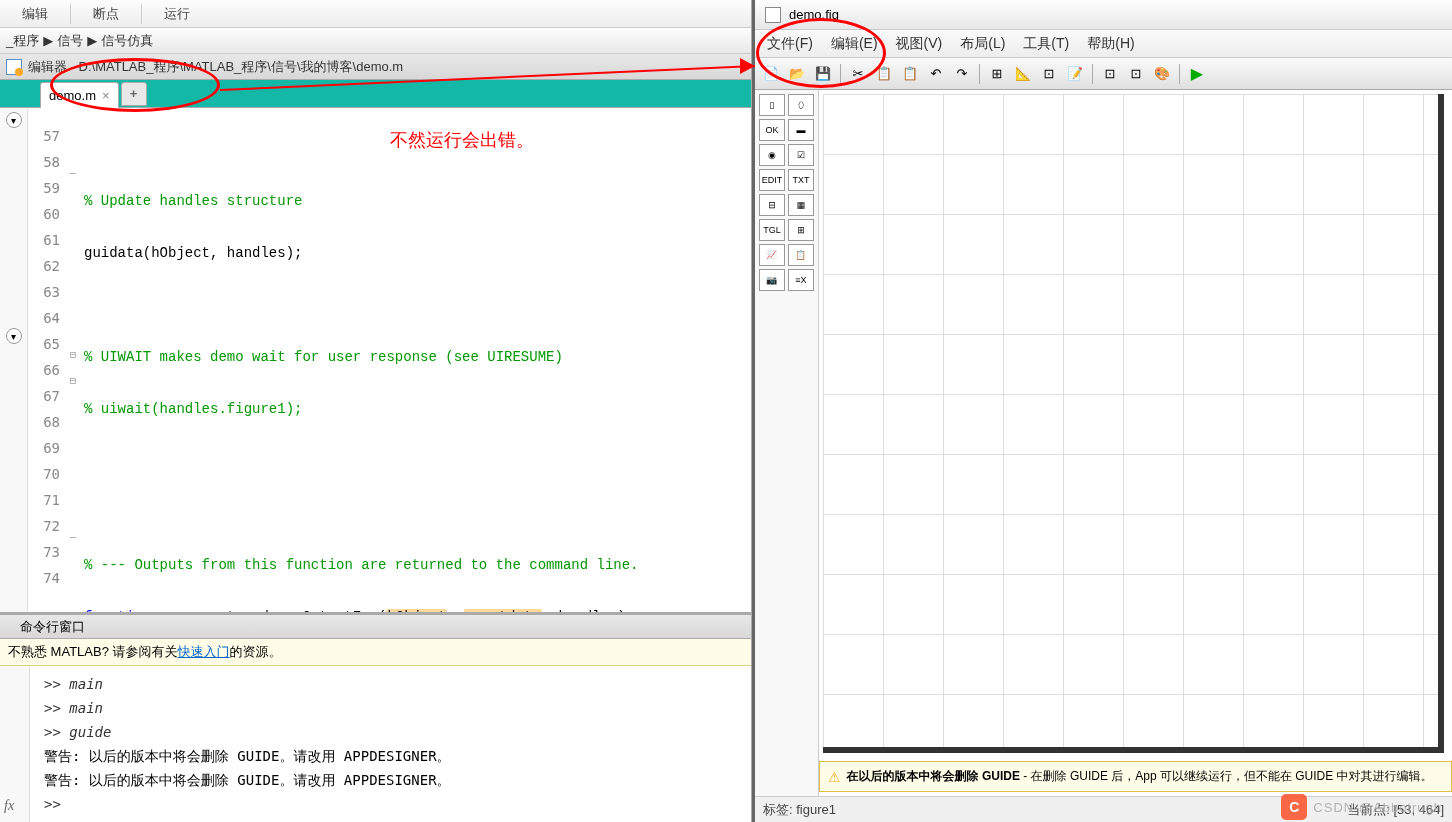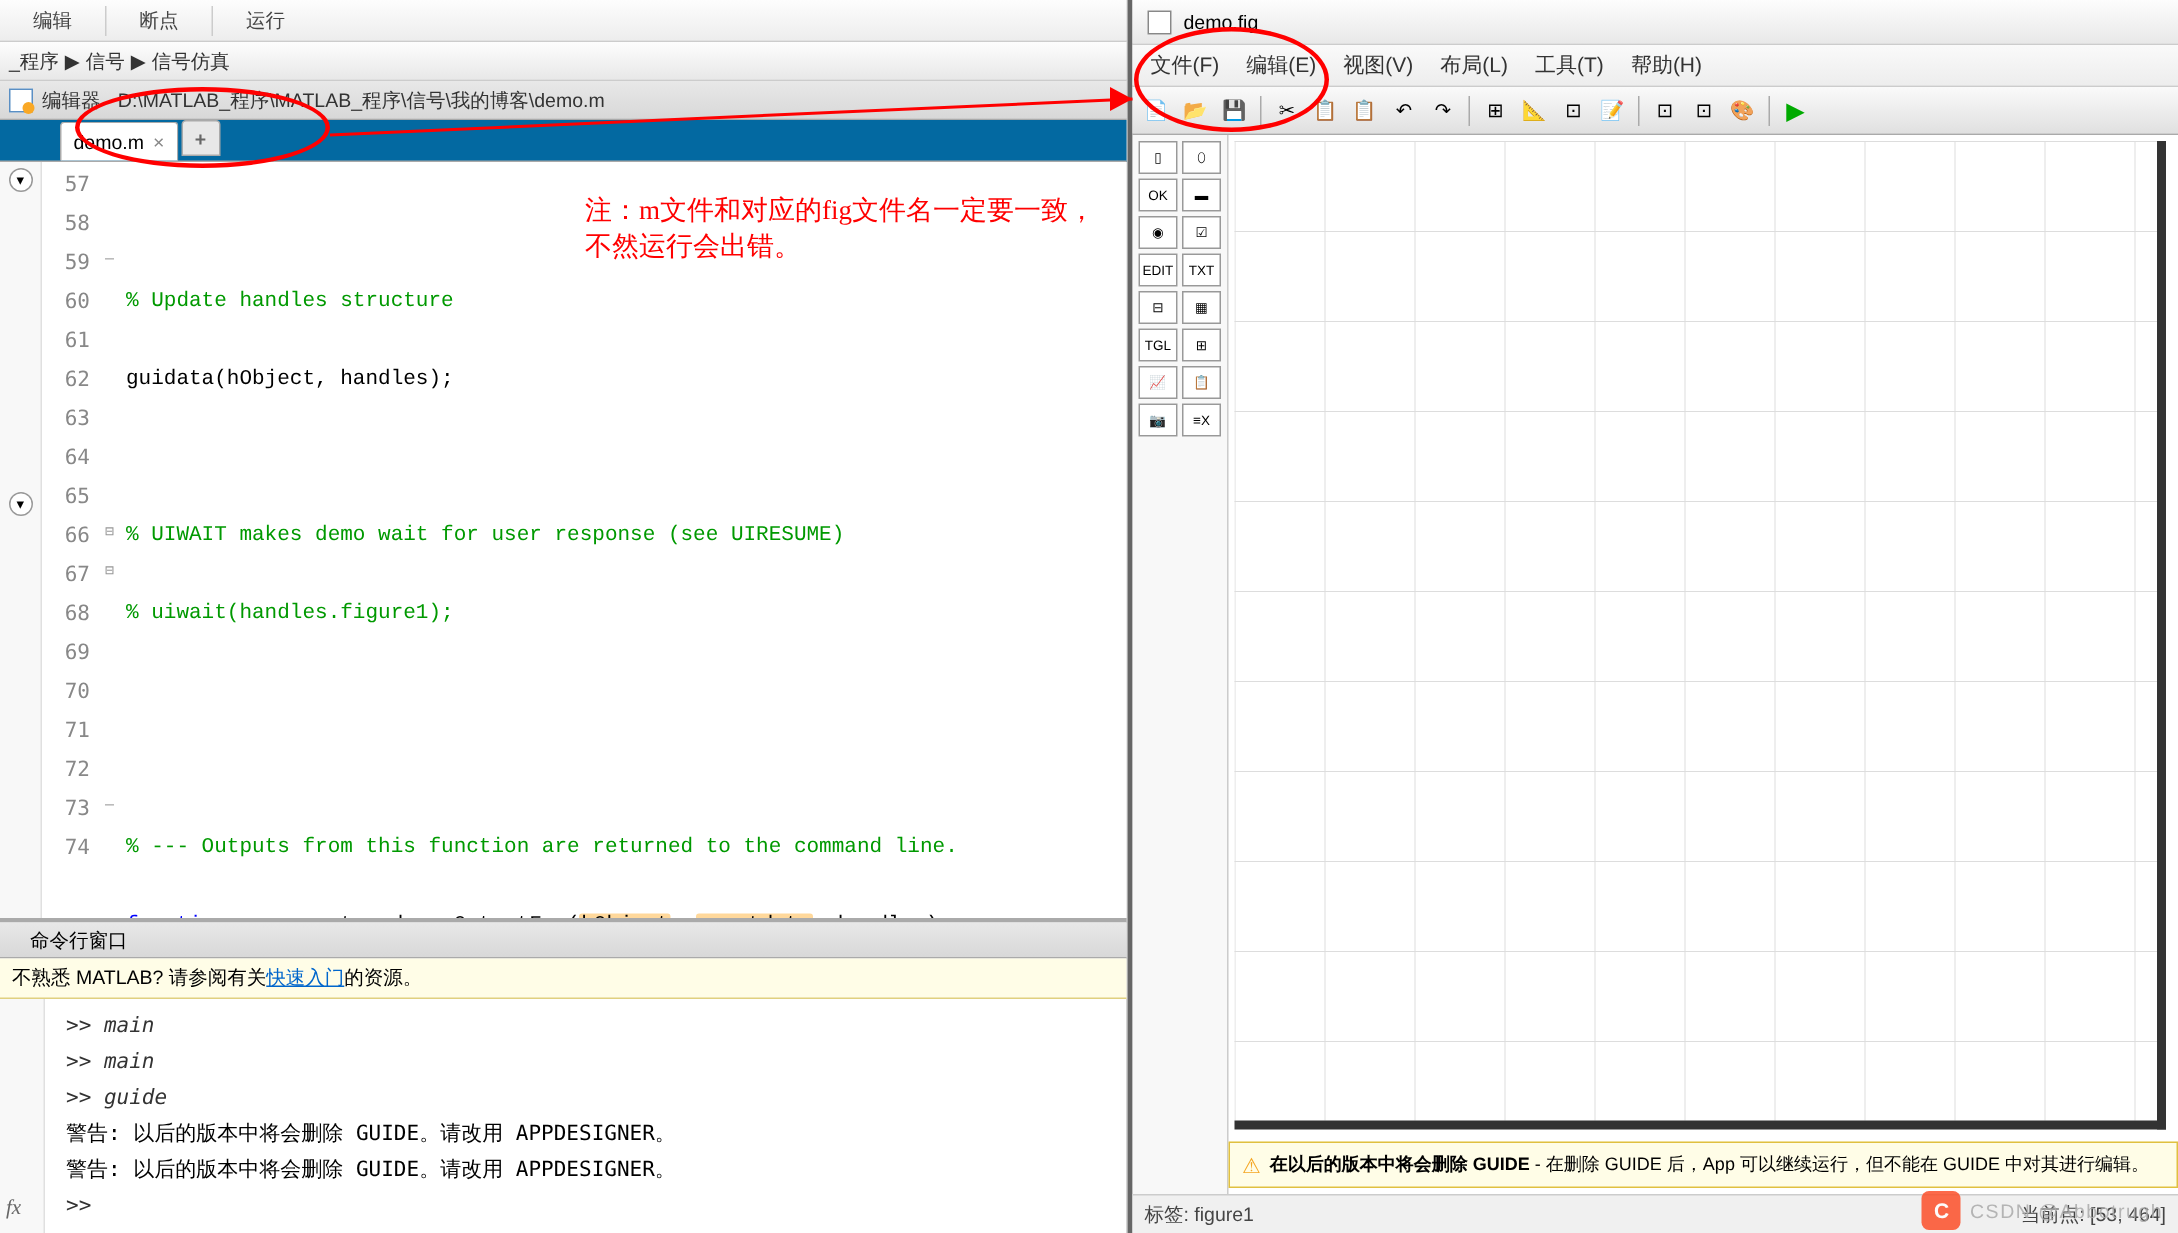--- a/index.html
+++ b/index.html
@@ -15,29 +15,29 @@
     
     .breadcrumb { height: 26px; background: linear-gradient(#fdfdfd, #e8e8e8); border-bottom: 1px solid #ccc; display: flex; align-items: center; padding: 0 6px; font-size: 13px; }
     .breadcrumb span { color: #333; }
     .bc-sep { margin: 0 4px; color: #888; }
     
     .editor-header { height: 26px; background: linear-gradient(#e8e8e8, #d8d8d8); border-bottom: 1px solid #aaa; display: flex; align-items: center; padding: 0 6px; }
     .editor-icon { width: 16px; height: 16px; background: #fff; border: 1px solid #5a8fc4; margin-right: 6px; position: relative; }
     .editor-icon::after { content: ''; position: absolute; right: -2px; bottom: -2px; width: 8px; height: 8px; background: #f9a825; border-radius: 50%; }
     .editor-title { font-size: 13px; color: #333; }
     
-    .file-tabs { height: 28px; background: #0369a1; display: flex; align-items: flex-start; padding-left: 40px; border-bottom: 1px solid #aaa; position: relative; }
+    .file-tabs { height: 28px; background: #14b8a6; display: flex; align-items: center; padding-left: 40px; border-bottom: 1px solid #aaa; position: relative; }
     .file-tab { height: 26px; background: #fff; border: 1px solid #aaa; border-bottom: none; border-radius: 3px 3px 0 0; padding: 0 8px; display: flex; align-items: center; margin-right: 2px; font-size: 13px; position: relative; top: 1px; }
     .tab-close { margin-left: 6px; color: #888; cursor: pointer; }
     .tab-add { width: 26px; height: 24px; background: #e8e8e8; border: 1px solid #aaa; border-radius: 3px 3px 0 0; display: flex; align-items: center; justify-content: center; font-weight: bold; color: #666; cursor: pointer; }
     
     .code-area { flex: 1; display: flex; overflow: hidden; background: #fff; }
     .left-gutter { width: 28px; background: #f8f8f8; border-right: 1px solid #e0e0e0; display: flex; flex-direction: column; align-items: center; padding-top: 4px; gap: 200px; }
     .gutter-btn { width: 16px; height: 16px; border: 1px solid #999; border-radius: 50%; background: #fff; font-size: 10px; display: flex; align-items: center; justify-content: center; }
-    .line-numbers { width: 38px; text-align: right; padding: 2px 6px 2px 0; font-family: Consolas, monospace; font-size: 14px; color: #888; line-height: 26px; background: #fff; }
+    .line-numbers { width: 38px; text-align: right; padding: 2px 6px 2px 0; font-family: Consolas, monospace; font-size: 14px; color: #888; line-height: 26px; background: #fff; margin-top: 13px; }
     .fold-gutter { width: 14px; background: #fff; font-family: monospace; font-size: 10px; line-height: 26px; text-align: center; color: #999; }
     .code-lines { flex: 1; font-family: Consolas, "Courier New", monospace; font-size: 14px; line-height: 26px; padding: 2px 0 2px 4px; white-space: pre; }
     .code-line { height: 26px; }
     .comment { color: #009900; }
     .keyword { color: #0000ff; }
     .highlight { background: #ffd89b; border-radius: 2px; padding: 0 1px; }
     .plain { color: #000; }
     
     .cmd-panel { border-top: 3px solid #aaa; display: flex; flex-direction: column; }
     .cmd-title { height: 24px; background: linear-gradient(#e8e8e8,#d8d8d8); border-bottom: 1px solid #aaa; padding: 0 20px; display: flex; align-items: center; font-size: 13px; }
@@ -235,21 +235,20 @@
     </div>
   </div>
 
   <div class="annotation red-ellipse" style="left:50px; top:58px; width:170px; height:54px;"></div>
   <div class="annotation red-ellipse" style="left:756px; top:18px; width:130px; height:70px; border-width:3px;"></div>
   <svg class="annotation" style="left:0; top:0; width:1452px; height:200px; overflow:visible;">
     <line x1="220" y1="90" x2="755" y2="66" stroke="#ff0000" stroke-width="2"></line>
     <polygon points="755,66 740,58 740,74" fill="#ff0000"></polygon>
   </svg>
   <div class="annotation red-text" style="left:390px; top:128px;">
-    <div>注：m文件和对应的fig文件名一定要一致，</div>
     <div>不然运行会出错。</div>
   </div>
 
   <div class="watermark">
     <div class="wm-logo">C</div>
     <div class="wm-text">CSDN @Abbotrugh</div>
   </div>
 </div>
 
 </body></html>

